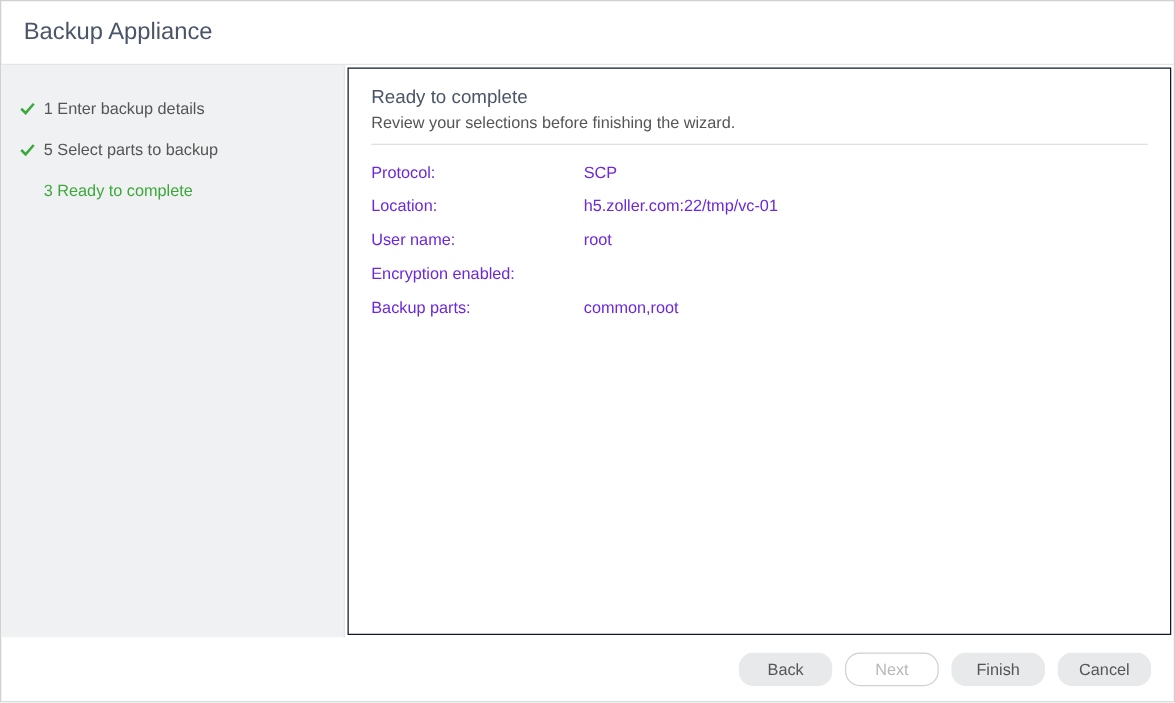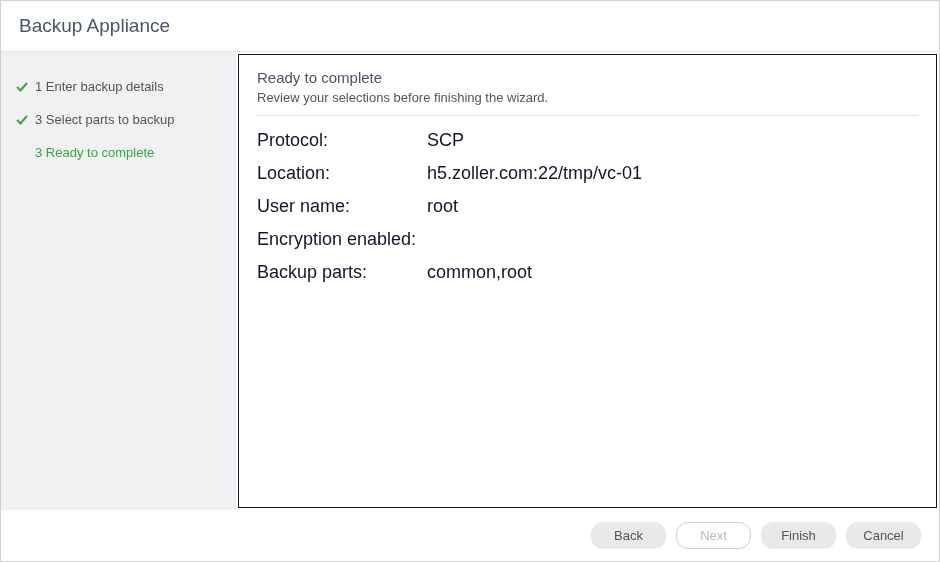--- a/index.html
+++ b/index.html
@@ -29,21 +29,21 @@
       font-size: 19px;
       color: #4a5568;
       font-weight: 400;
     }
     .dialog-body {
       flex: 1;
       display: flex;
       overflow: hidden;
     }
     .sidebar {
-      width: 235px;
+      width: 275px;
       background: #f0f1f2;
       padding: 18px 0;
       border-right: 1px solid #e5e5e5;
     }
     .step {
       display: flex;
       align-items: center;
       padding: 9px 14px;
       font-size: 13px;
       color: #555;
@@ -88,22 +88,22 @@
       border-top: 1px solid #e0e0e0;
       margin-bottom: 14px;
     }
     .summary {
       display: flex;
       flex-direction: column;
       gap: 12px;
     }
     .summary-row {
       display: flex;
-      font-size: 18px;
-      color: #0f172a;
+      font-size: 13px;
+      color: #6d28d9;
     }
     .summary-label {
       width: 170px;
     }
     .summary-value {
       flex: 1;
     }
     .dialog-footer {
       padding: 12px 18px;
       display: flex;
@@ -147,21 +147,21 @@
             </svg>
         </span>
         <span>1 Enter backup details</span>
       </div>
       <div class="step">
         <span class="step-icon">
           <svg width="12" height="12" viewBox="0 0 12 12">
               <path d="M1 6 L4.5 9.5 L11 2" stroke="#3ba83b" stroke-width="2" fill="none"></path>
             </svg>
         </span>
-        <span>3 Select parts to backup</span>
+        <span>5 Select parts to backup</span>
       </div>
       <div class="step current">
         <span class="step-icon">
           <svg width="12" height="12" viewBox="0 0 12 12">
               <path d="M1 6 L4.5 9.5 L11 2" stroke="#3ba83b" stroke-width="2" fill="none"></path>
             </svg>
         </span>
         <span>3 Ready to complete</span>
       </div>
     </div>

